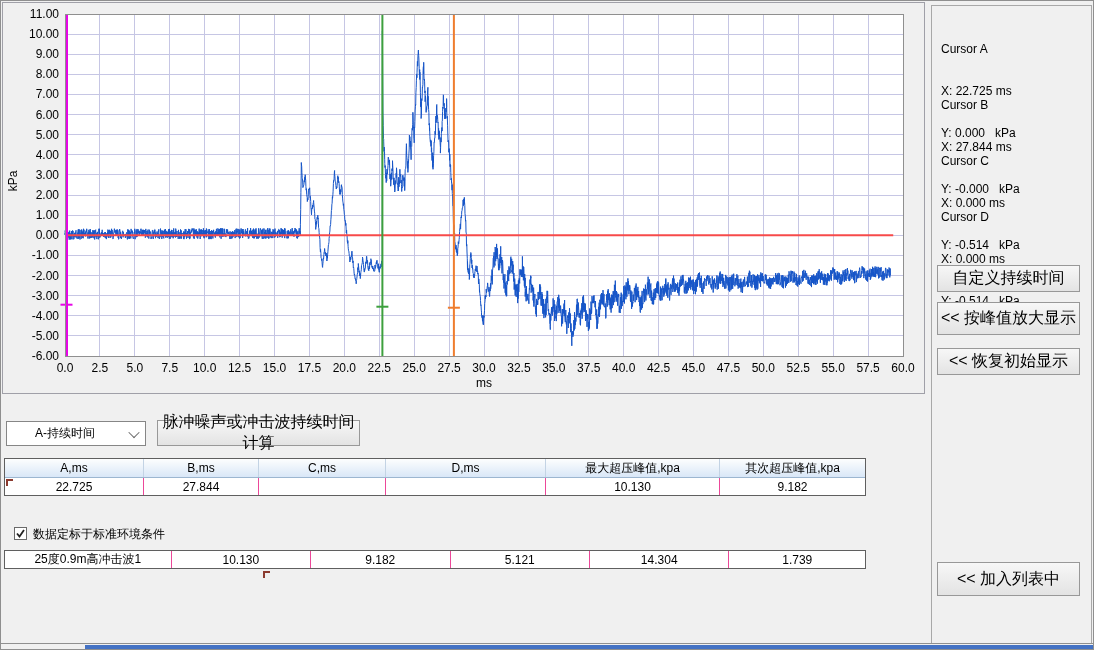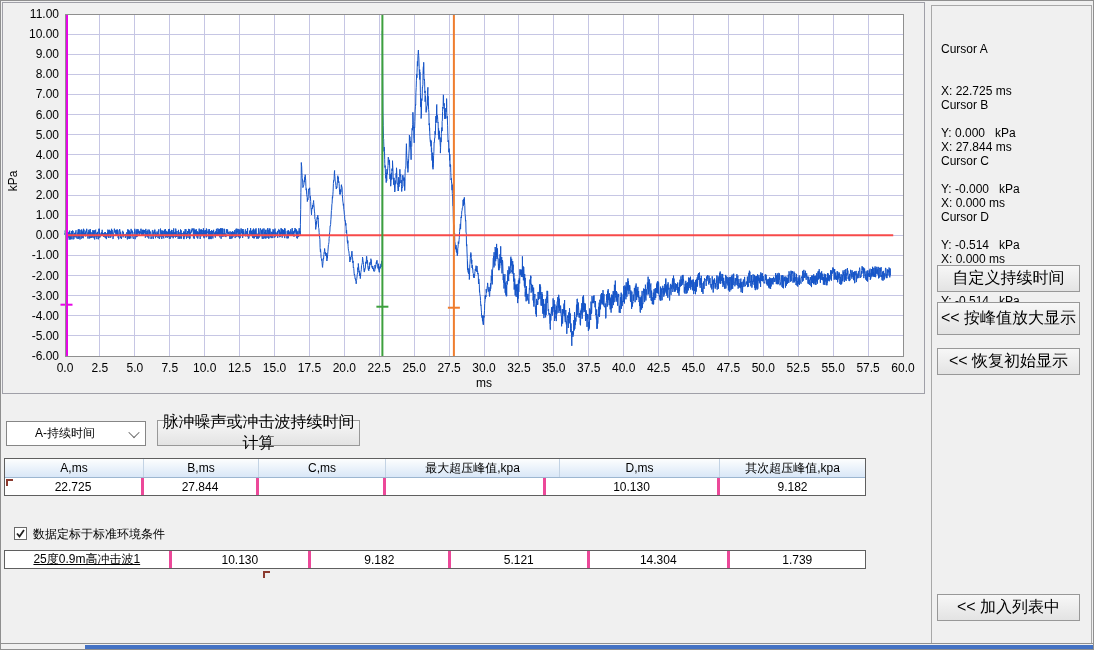--- a/index.html
+++ b/index.html
@@ -27,21 +27,21 @@
   .chevron{width:7px;height:7px;border-right:1.5px solid #6a6a6a;border-bottom:1.5px solid #6a6a6a;
     transform:rotate(45deg) translate(-1px,-1px);}
   .data-table{position:absolute;left:4px;width:862px;border:1px solid #5f5f5f;background:#fff;box-sizing:border-box;}
   .thead{display:flex;height:18px;background:linear-gradient(#fdfefe,#d9e7f7);
     border-bottom:1px solid #9cb6d0;}
   .th{display:flex;align-items:center;justify-content:center;box-sizing:border-box;
     border-right:1px solid #c3d3e4;height:100%;}
   .th:last-child{border-right:none;}
   .trow{display:flex;height:17px;background:#fff;}
   .td{display:flex;align-items:center;justify-content:center;box-sizing:border-box;
-    border-right:3px solid #ec4899;height:100%;}
+    border-right:1px solid #ec4899;height:100%;}
   .td:last-child{border-right:none;}
   .checkbox-box{position:absolute;left:14px;top:527px;width:13px;height:13px;background:#fff;
     border:1px solid #6a6a6a;box-sizing:border-box;}
   .checkbox-label{position:absolute;left:33px;top:526px;}
   .cell-mark{position:absolute;width:5px;height:5px;border-left:2px solid #8b3a2f;border-top:2px solid #8b3a2f;}
   .bottom-line{position:absolute;left:0;top:643px;width:1094px;height:1px;background:#8f8f8f;}
   .bg-window-strip{position:absolute;left:85px;top:645px;width:1009px;height:5px;background:#4472c4;}
 </style>
 </head>
 <body>
@@ -188,22 +188,22 @@
     <span class="chevron"></span>
   </span>
 </div>
 <button class="win-btn" style="left:157px;top:420px;width:203px;height:26px">脉冲噪声或冲击波持续时间计算</button>
 
 <div class="data-table" style="top:458px" id="table-duration">
     <div class="thead">
       <div class="th" style="width: 139px;">A,ms</div>
       <div class="th" style="width: 115px;">B,ms</div>
       <div class="th" style="width: 127px;">C,ms</div>
+      <div class="th" style="width: 160px;">D,ms</div>
       <div class="th" style="width: 174px;">最大超压峰值,kpa</div>
-      <div class="th" style="width: 160px;">D,ms</div>
       <div class="th" style="width: 145px;">其次超压峰值,kpa</div>
     </div>
     <div class="trow">
       <div class="td" style="width: 139px;">22.725</div>
       <div class="td" style="width: 115px;">27.844</div>
       <div class="td" style="width: 127px;"></div>
       <div class="td" style="width: 160px;"></div>
       <div class="td" style="width: 174px;">10.130</div>
       <div class="td" style="width: 145px;">9.182</div>
     </div>
@@ -212,27 +212,27 @@
 
 <span class="checkbox-box">
   <svg width="11" height="11" viewBox="0 0 11 11">
     <polyline id="check-glyph" points="2,5.5 4.5,8.5 9,2" fill="none" stroke="#222" stroke-width="1.8"></polyline>
   </svg>
 </span>
 <span class="checkbox-label">数据定标于标准环境条件</span>
 
 <div class="data-table" style="top:550px" id="table-results">
     <div class="trow">
-      <div class="td" style="width: 172px; text-decoration: underline;">25度0.9m高冲击波1</div>
+      <div class="td" style="width: 172px;">25度0.9m高冲击波1</div>
       <div class="td" style="width: 144px;">10.130</div>
       <div class="td" style="width: 144px;">9.182</div>
       <div class="td" style="width: 144px;">5.121</div>
       <div class="td" style="width: 144px;">14.304</div>
       <div class="td" style="width: 140px;">1.739</div>
     </div>
   </div>
 <div class="cell-mark" style="left:263px;top:571px"></div>
 
-<button class="win-btn" style="left:937px;top:594px;width:143px;height:27px">&lt;&lt; 加入列表中</button>
+<button class="win-btn" style="left:937px;top:562px;width:143px;height:34px">&lt;&lt; 加入列表中</button>
 
 <div class="bottom-line"></div>
 <div class="bg-window-strip"></div>
 <div class="window-frame"></div>
 
 </body></html>

